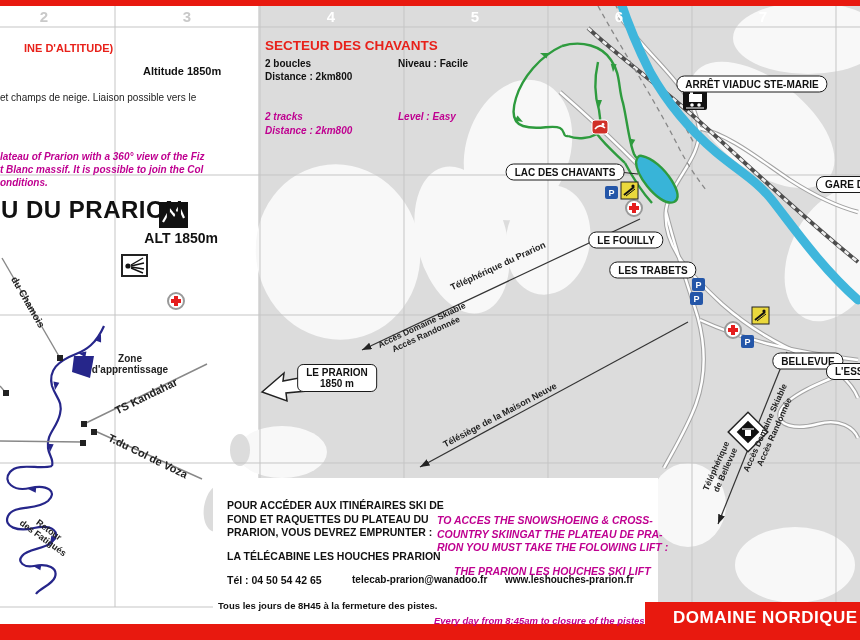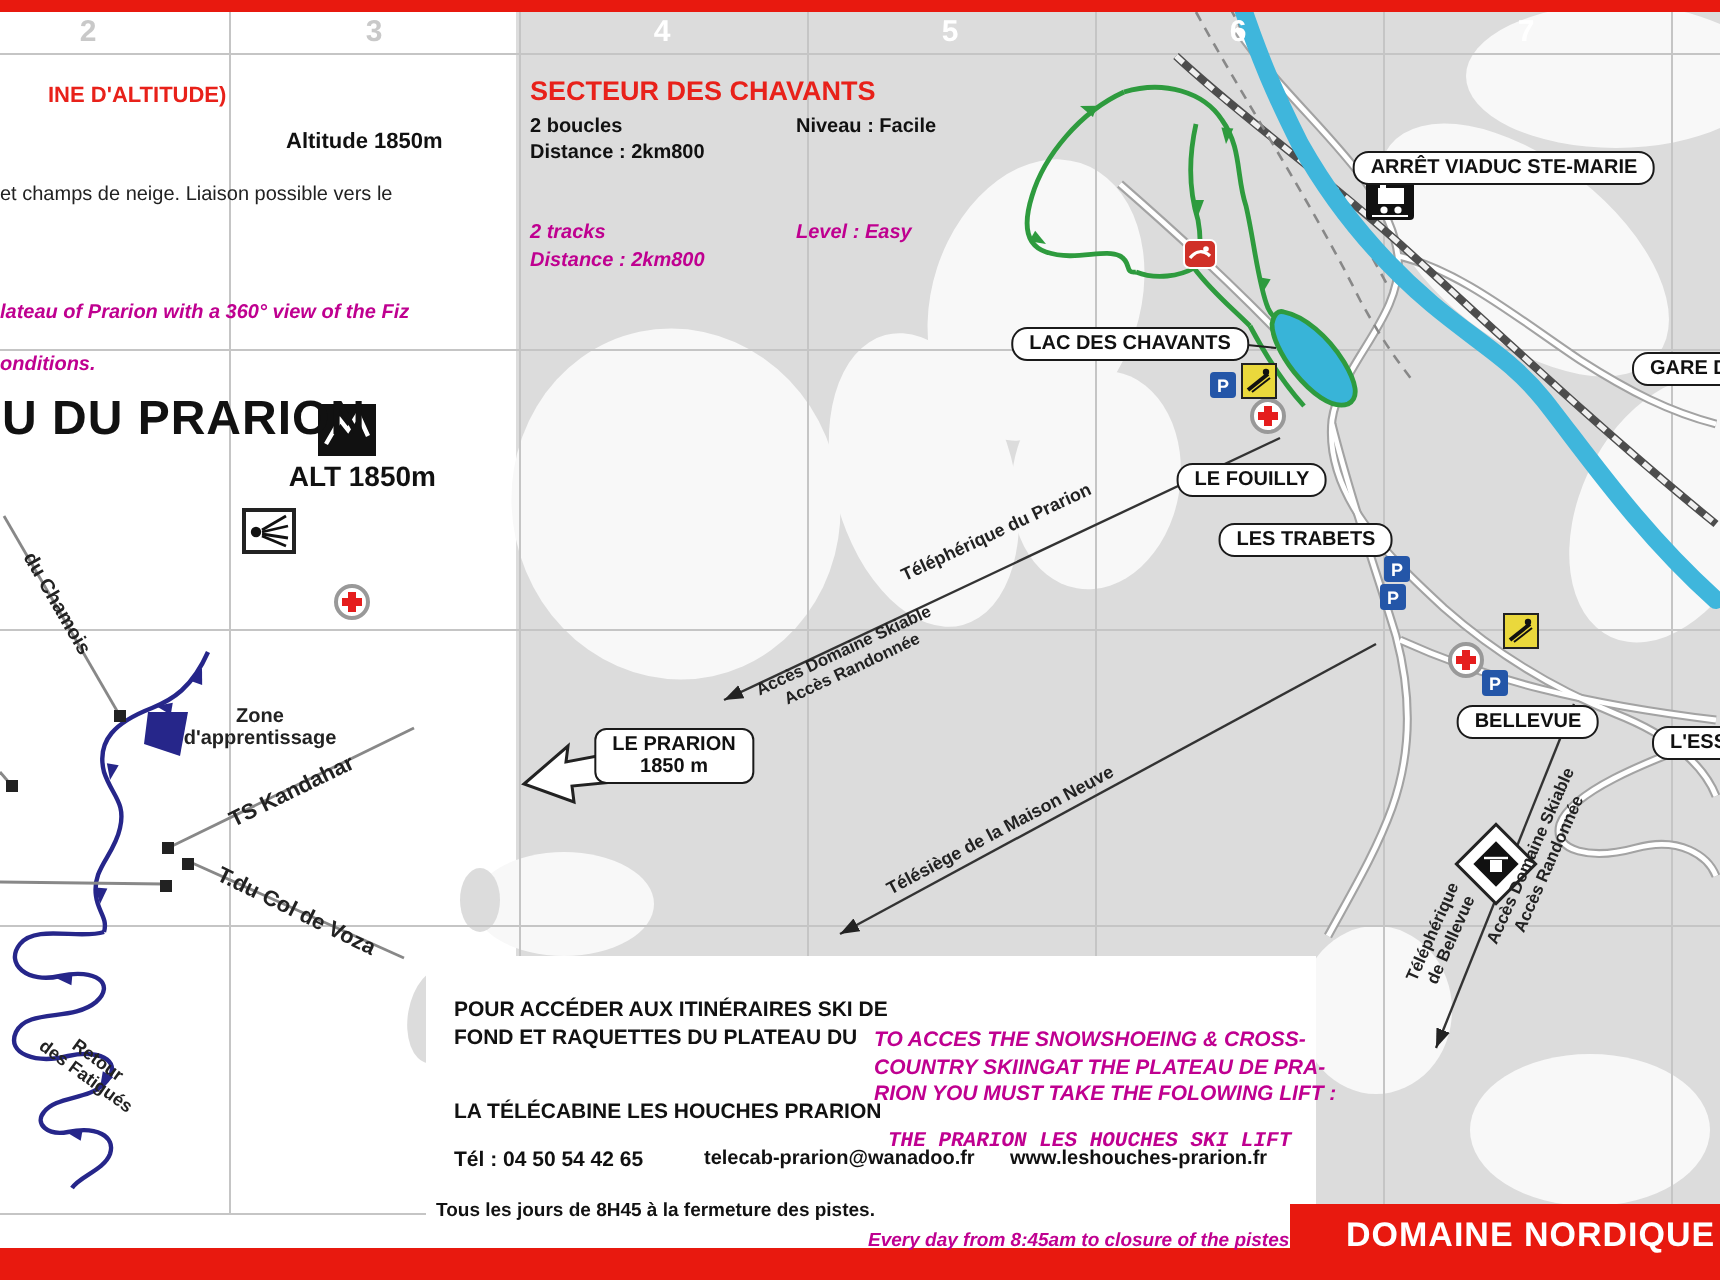--- a/index.html
+++ b/index.html
@@ -235,36 +235,37 @@
 <div class="abs ctr rulnum rul-light" style="left:187px;top:16px;">3</div>
 <div class="abs ctr rulnum rul-white" style="left:331px;top:16px;">4</div>
 <div class="abs ctr rulnum rul-white" style="left:475px;top:16px;">5</div>
 <div class="abs ctr rulnum rul-white" style="left:619px;top:16px;">6</div>
 <div class="abs ctr rulnum rul-white" style="left:763px;top:16px;">7</div>
 
 <div class="abs red" style="left:0;top:42px;font-size:11px;font-weight:bold;margin-left:24px;">INE D'ALTITUDE)</div>
 <div class="abs" style="left:123px;top:65px;font-size:11px;font-weight:bold;color:#111;margin-left:20px;">Altitude 1850m</div>
 <div class="abs" style="left:0;top:92px;font-size:10px;color:#222;">et champs de neige. Liaison possible vers le</div>
 <div class="abs mag it" style="left:0;top:136px;font-size:10px;font-weight:bold;">lateau of Prarion with a 360° view of the Fiz</div>
+<div class="abs mag it" style="left:0;top:149px;font-size:10px;font-weight:bold;">t Blanc massif.  It is possible to join the Col</div>
 <div class="abs mag it" style="left:0;top:162px;font-size:10px;font-weight:bold;">onditions.</div>
 <div class="abs" style="left:1px;top:196px;font-size:24px;font-weight:bold;color:#111;letter-spacing:.5px;">U DU PRARION</div>
 <div class="abs" style="left:120px;top:230px;width:98px;text-align:right;font-size:14px;font-weight:bold;color:#111;">ALT 1850m</div>
 
 <div class="abs red" style="left:265px;top:38px;font-size:13.5px;font-weight:bold;">SECTEUR DES CHAVANTS</div>
 <div class="abs" style="left:265px;top:58px;font-size:10px;font-weight:bold;color:#111;">2 boucles</div>
 <div class="abs" style="left:265px;top:71px;font-size:10px;font-weight:bold;color:#111;">Distance : 2km800</div>
 <div class="abs" style="left:398px;top:58px;font-size:10px;font-weight:bold;color:#111;">Niveau : Facile</div>
 <div class="abs mag it" style="left:265px;top:96px;font-size:10px;font-weight:bold;">2 tracks</div>
 <div class="abs mag it" style="left:265px;top:110px;font-size:10px;font-weight:bold;">Distance : 2km800</div>
 <div class="abs mag it" style="left:398px;top:96px;font-size:10px;font-weight:bold;">Level : Easy</div>
 
 <div class="box" style="left:565px;top:172px;">LAC DES CHAVANTS</div>
 <div class="box" style="left:626px;top:240px;">LE FOUILLY</div>
 <div class="box" style="left:653px;top:270px;">LES TRABETS</div>
-<div class="box" style="left:764px;top:361px;text-align:center;">BELLEVUE</div>
+<div class="box" style="left:808px;top:361px;text-align:center;">BELLEVUE</div>
 <div class="box" style="left:752px;top:84px;">ARRÊT VIADUC STE-MARIE</div>
 <div class="box box-left" style="left:816px;top:176px;width:80px;">GARE DE</div>
 <div class="box box-left" style="left:826px;top:363px;width:60px;">L'ESS</div>
 <div class="box" style="left:337px;top:378px;text-align:center;border-radius:6px;">
   <div>LE PRARION</div>
   <div>1850 m</div>
 </div>
 
 <div class="rot ctr" style="left:130px;top:364px;font-size:10px;transform:translate(-50%,-50%);">
   <div>Zone</div>
@@ -293,27 +294,28 @@
 </div>
 
 <div class="pic" style="left:605px;top:186px;">P</div>
 <div class="pic" style="left:692px;top:278px;">P</div>
 <div class="pic" style="left:690px;top:292px;">P</div>
 <div class="pic" style="left:741px;top:335px;">P</div>
 
 <div class="abs" style="left:227px;top:499px;font-size:10.5px;font-weight:bold;color:#111;line-height:13.5px;">
   <div>POUR ACCÉDER AUX ITINÉRAIRES SKI DE</div>
   <div>FOND ET RAQUETTES DU PLATEAU DU</div>
+  <div>PRARION, VOUS DEVREZ EMPRUNTER :</div>
 </div>
 <div class="abs mag it" style="left:437px;top:499px;font-size:10.5px;font-weight:bold;line-height:13.5px;">
   <div>TO ACCES THE SNOWSHOEING &amp; CROSS-</div>
   <div>COUNTRY SKIINGAT THE PLATEAU DE PRA-</div>
   <div>RION YOU MUST TAKE THE FOLOWING LIFT :</div>
 </div>
 <div class="abs" style="left:227px;top:550px;font-size:10.5px;font-weight:bold;color:#111;">LA TÉLÉCABINE LES HOUCHES PRARION</div>
-<div class="abs mag it" style="left:444px;top:550px;font-size:10.5px;font-weight:bold;font-family:Liberation Mono, monospace;">THE PRARION LES HOUCHES SKI LIFT</div>
+<div class="abs mag it" style="left:454px;top:550px;font-size:10.5px;font-weight:bold;">THE PRARION LES HOUCHES SKI LIFT</div>
 <div class="abs" style="left:227px;top:574px;font-size:10.5px;font-weight:bold;color:#111;">Tél : 04 50 54 42 65</div>
 <div class="abs" style="left:352px;top:574px;font-size:10px;font-weight:bold;color:#111;">telecab-prarion@wanadoo.fr</div>
 <div class="abs" style="left:505px;top:574px;font-size:10px;font-weight:bold;color:#111;">www.leshouches-prarion.fr</div>
 <div class="abs" style="left:218px;top:600px;font-size:9.5px;font-weight:bold;color:#111;">Tous les jours de 8H45 à la fermeture des pistes.</div>
 <div class="abs mag it" style="left:434px;top:600px;font-size:9.5px;font-weight:bold;">Every day from 8:45am to closure of the pistes</div>
 
 </div>
 
 </body></html>

